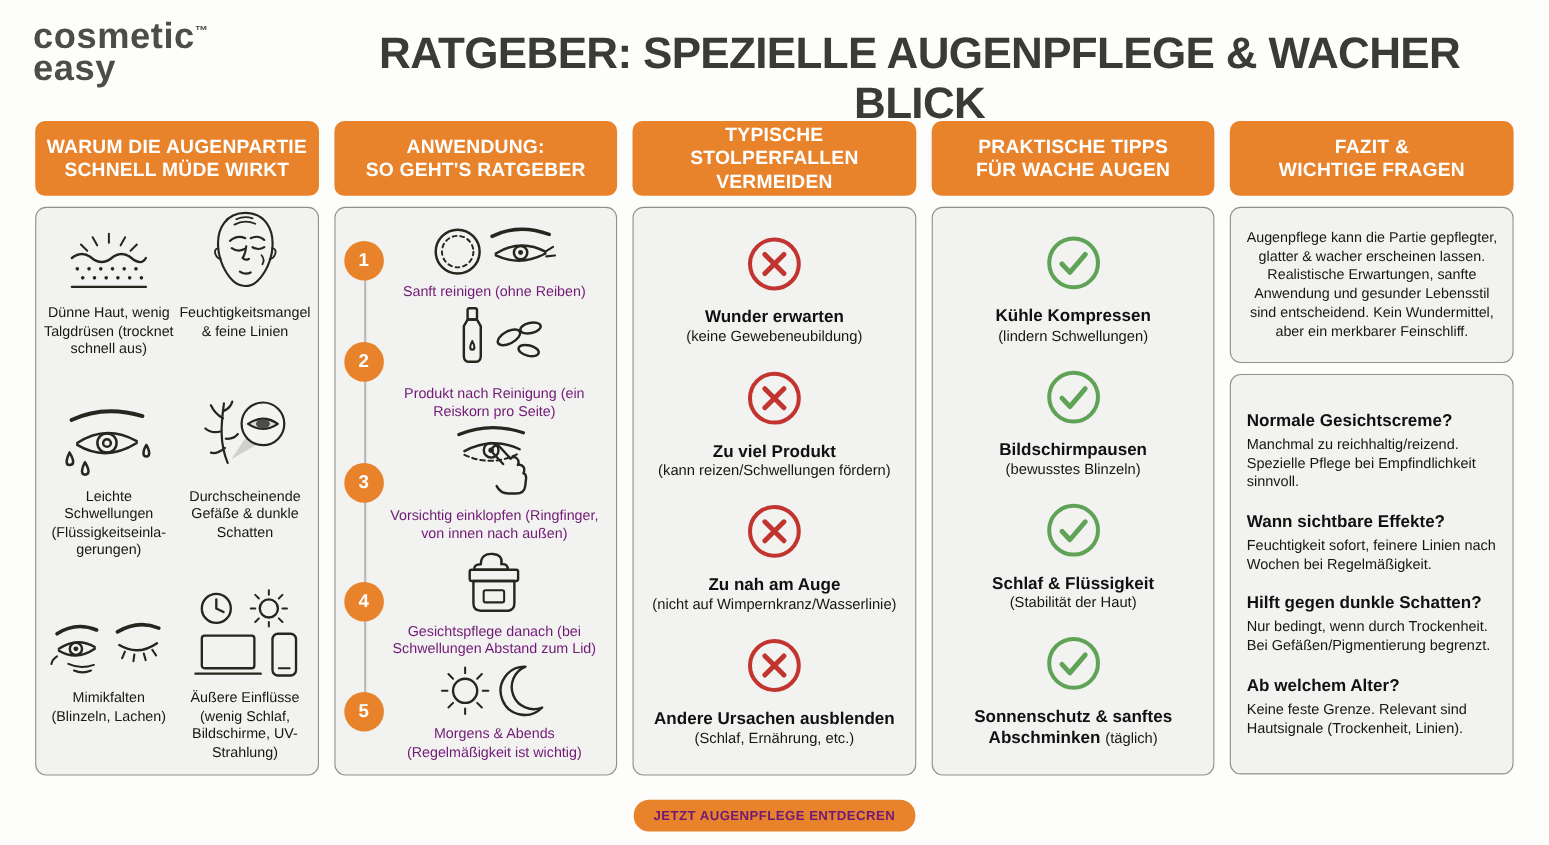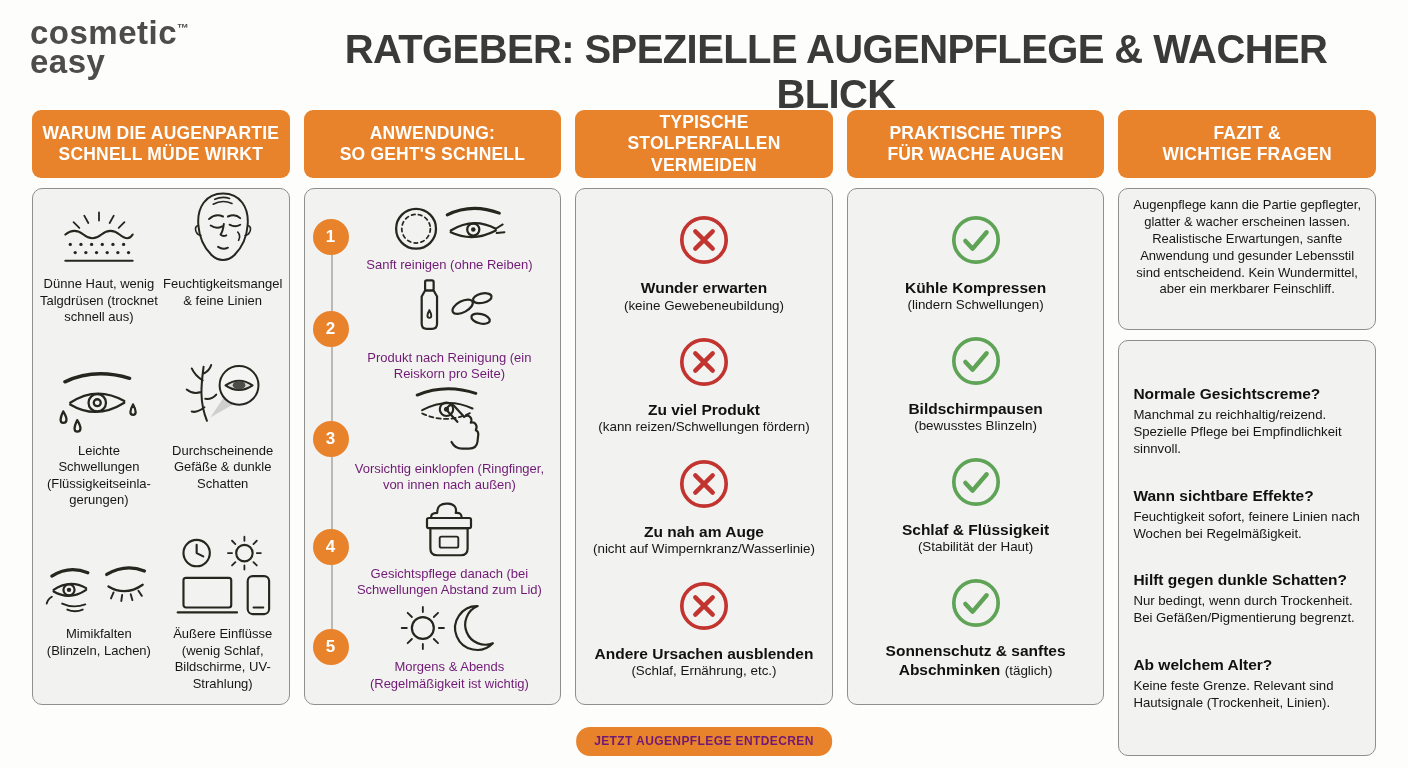--- a/index.html
+++ b/index.html
@@ -44,22 +44,22 @@
   
   .c34-list { height:100%; padding:14px 10px; display:flex; flex-direction:column; justify-content:space-around; }
   .c34-item { text-align:center; }
   .c34-icon { margin-bottom:7px; }
   .c34-title { font-weight:bold; font-size:15.5px; line-height:1.25; color:#111; }
   .c34-sub { font-size:13.4px; line-height:1.25; color:#161614; }
   .inline-sub .c34-title, .inline-sub .c34-sub { display:inline; }
 
   
   .c5-card1 { height:142px; padding:8px 10px; font-size:13px; line-height:1.3; text-align:center;
-              display:flex; color:#161614; }
-  .c5-card2 { height:416px; margin-top:10px; padding:14px 14px; display:flex; flex-direction:column;
+              display:flex; align-items:center; color:#161614; }
+  .c5-card2 { height:364px; margin-top:10px; padding:14px 14px; display:flex; flex-direction:column;
               justify-content:space-evenly; }
   .faq-q { font-weight:bold; font-size:15.5px; margin-bottom:3px; color:#111; }
   .faq-a { font-size:13.2px; line-height:1.3; color:#161614; }
 
   
   .cta { position:absolute; left:50%; top:727px; transform:translateX(-50%); background:#E8822B; color:#701a75;
          font-weight:bold; font-size:12px; letter-spacing:0.4px; padding:7px 18px 8px 18px; border-radius:14px;
          border:none; font-family:inherit; cursor:pointer; white-space:nowrap; }
 </style>
 </head>
@@ -193,21 +193,21 @@
             </div>
             <div class="c1-caption">Äußere Einflüsse (wenig Schlaf, Bildschirme, UV-Strahlung)</div>
           </div>
 
         </div>
       </div>
     </div>
 
     <div class="col">
       <div class="col-header">ANWENDUNG:
-SO GEHT'S SCHNELL</div>
+SO GEHT'S RATGEBER</div>
       <div class="card tall">
         <div class="steps">
 
           <div class="step">
             <div class="step-num">1</div>
             <div class="step-body">
               <div class="step-icon">
                 <svg width="116" height="52" viewBox="0 0 132 60">
                   <g stroke="#26261f" stroke-width="2.6" fill="none" stroke-linecap="round" stroke-linejoin="round">
                     <circle cx="28" cy="32" r="23"></circle>

